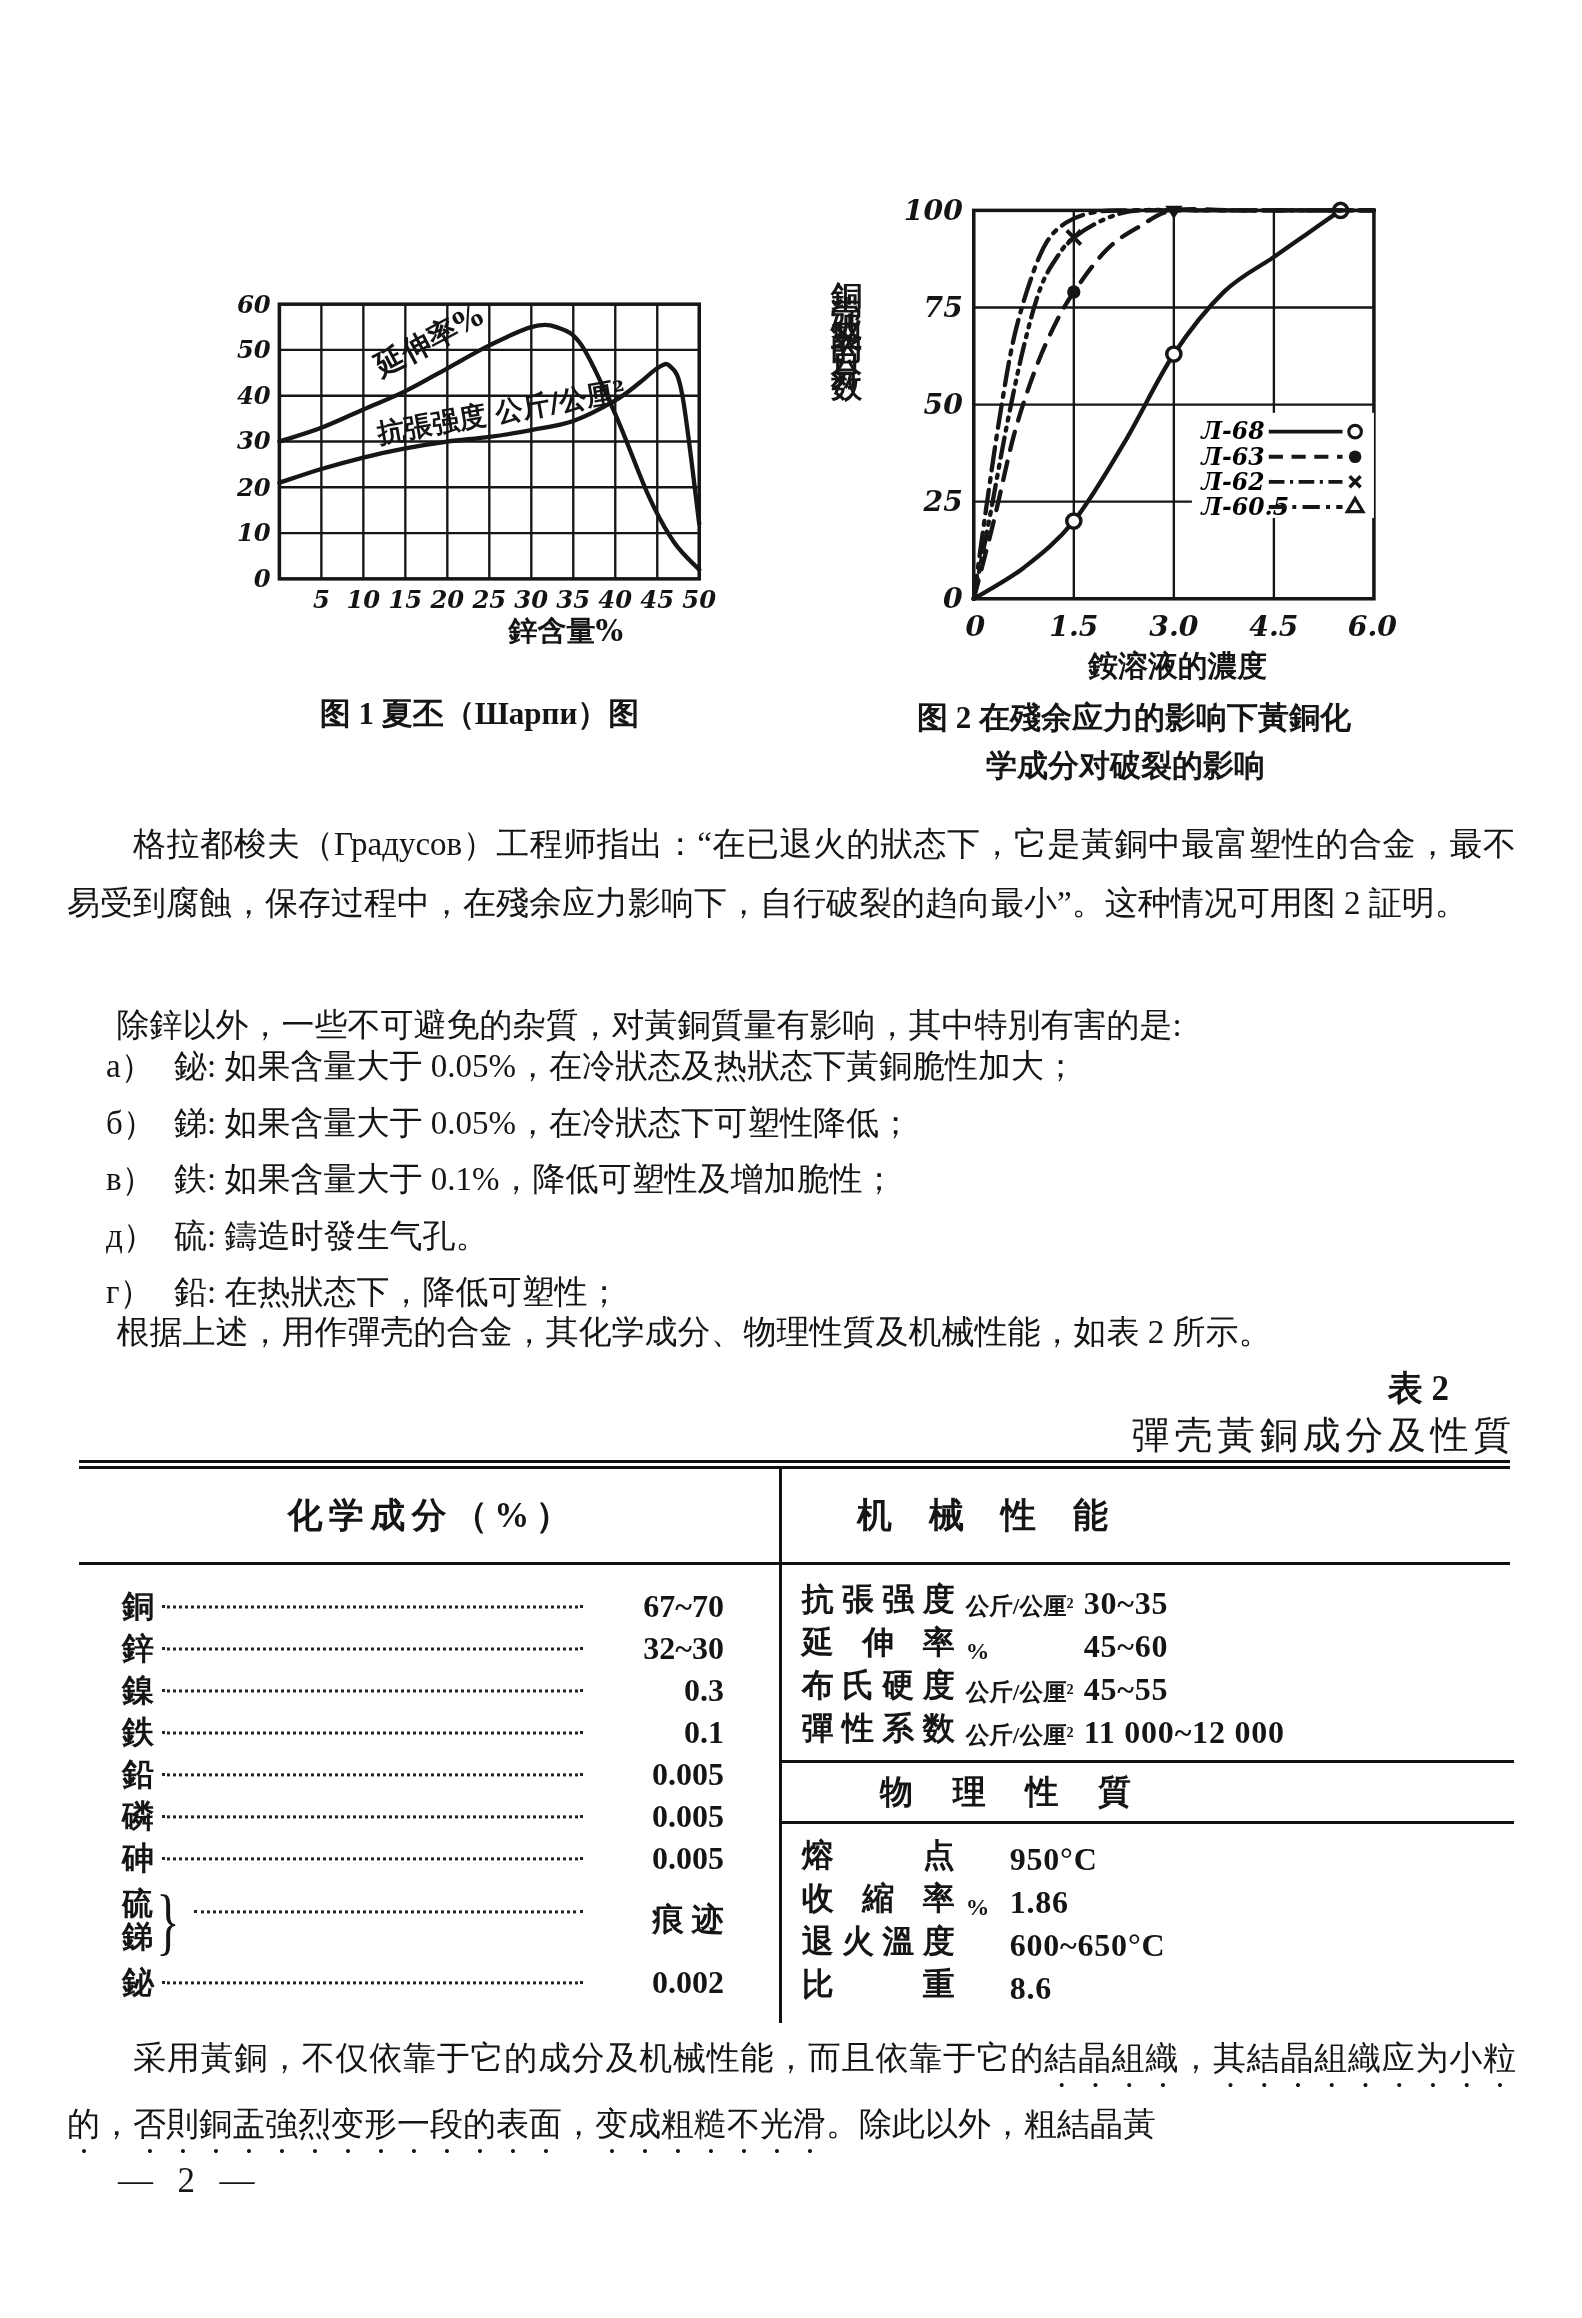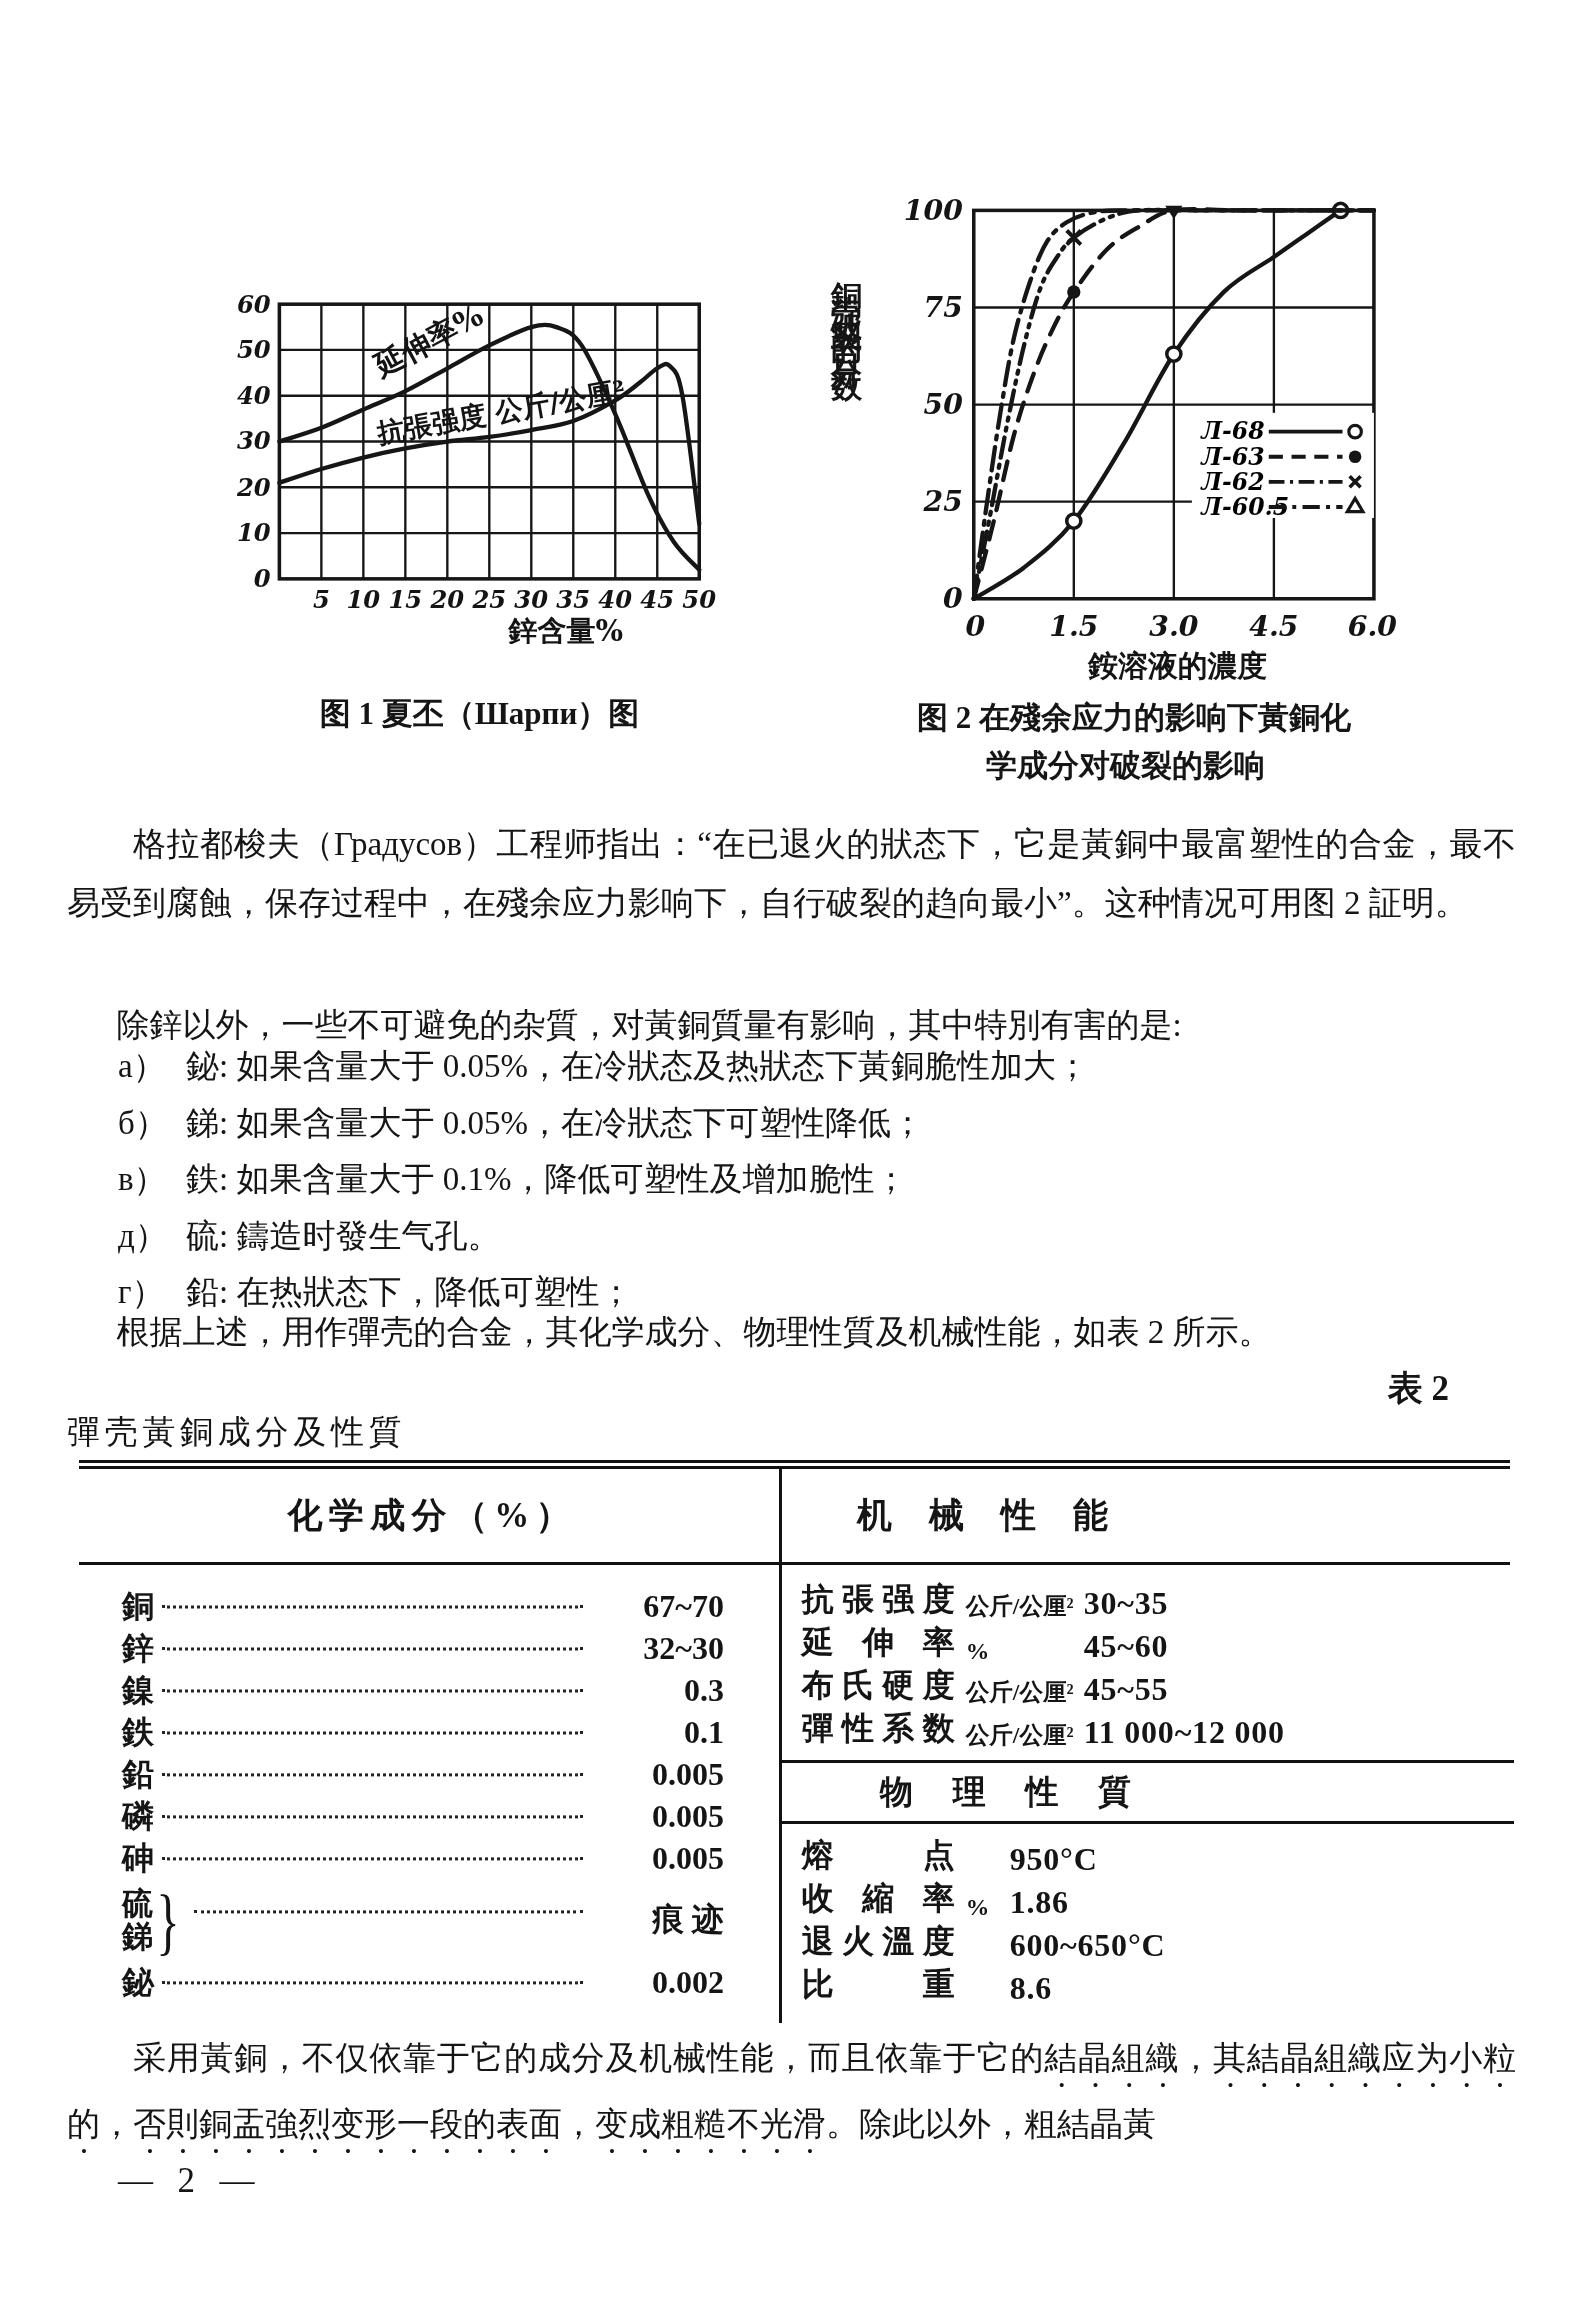--- a/index.html
+++ b/index.html
@@ -11,21 +11,21 @@
   .cjk-label{fill:#141414;font-weight:600;}
   .para{font-size:33px;line-height:1.78;text-align:justify;margin:0;}
   .indent2{text-indent:2em;}
   .indent15{text-indent:1.5em;}
   .fig-caption{font-size:31px;font-weight:600;}
   .ylabel-vert{writing-mode:vertical-rl;text-orientation:upright;font-size:31px;font-weight:600;
                letter-spacing:12.6px;line-height:1;}
   .list-item{font-size:33px;line-height:1.62;margin:0 0 3.1px 0;}
   .list-item .mk{display:inline-block;min-width:68px;}
   .tbl-label{font-size:35px;font-weight:700;text-align:right;}
-  .tbl-title{font-size:33px;text-align:left;letter-spacing:4.7px;}
+  .tbl-title{font-size:38px;text-align:right;letter-spacing:4.7px;}
   .dtable{display:grid;grid-template-columns:1fr 3.1px 1.04fr;border-top:9.4px double #111;}
   .vdiv{background:#111;width:3.1px;}
   .t-header{height:93px;display:flex;align-items:center;border-bottom:3.1px solid #111;font-size:35px;font-weight:600;}
   .t-left .t-header{justify-content:center;}
   .t-right .t-header{justify-content:flex-start;padding-left:75px;}
   .spread{display:inline-block;text-align:justify;text-align-last:justify;}
   .w-chem{width:283px;}
   .w-mech{width:251px;}
   .t-left .t-body{padding:20.4px 55px 15.7px 43px;}
   .chem-row{display:flex;align-items:baseline;height:42px;font-size:32px;}
@@ -162,21 +162,21 @@
 
   <div class="abs fig-caption" style="left:917px;top:694px;width:534px;line-height:1.55;">
     <div>图 2  在殘余应力的影响下黃銅化</div>
     <div style="padding-left:69px;">学成分对破裂的影响</div>
   </div>
 
   <p class="abs para indent2" style="left:67px;top:815px;width:1449px;">格拉都梭夫（Градусов）工程师指出：“在已退火的狀态下，它是黃銅中最富塑性的合金，最不易受到腐蝕，保存过程中，在殘余应力影响下，自行破裂的趋向最小”。这种情况可用图 2 証明。</p>
 
   <p class="abs para indent15" style="left:67px;top:996px;width:1449px;">除鋅以外，一些不可避免的杂質，对黃銅質量有影响，其中特別有害的是:</p>
 
-  <div class="abs" style="left:118px;top:1040px;width:1382px;">
+  <div class="abs" style="left:106px;top:1040px;width:1382px;">
     <div class="list-item">
       <span class="mk">а）</span><span>鉍: 如果含量大于 0.05%，在冷狀态及热狀态下黃銅脆性加大；</span>
     </div>
     <div class="list-item">
       <span class="mk">б）</span><span>銻: 如果含量大于 0.05%，在冷狀态下可塑性降低；</span>
     </div>
     <div class="list-item">
       <span class="mk">в）</span><span>鉄: 如果含量大于 0.1%，降低可塑性及增加脆性；</span>
     </div>
     <div class="list-item">

